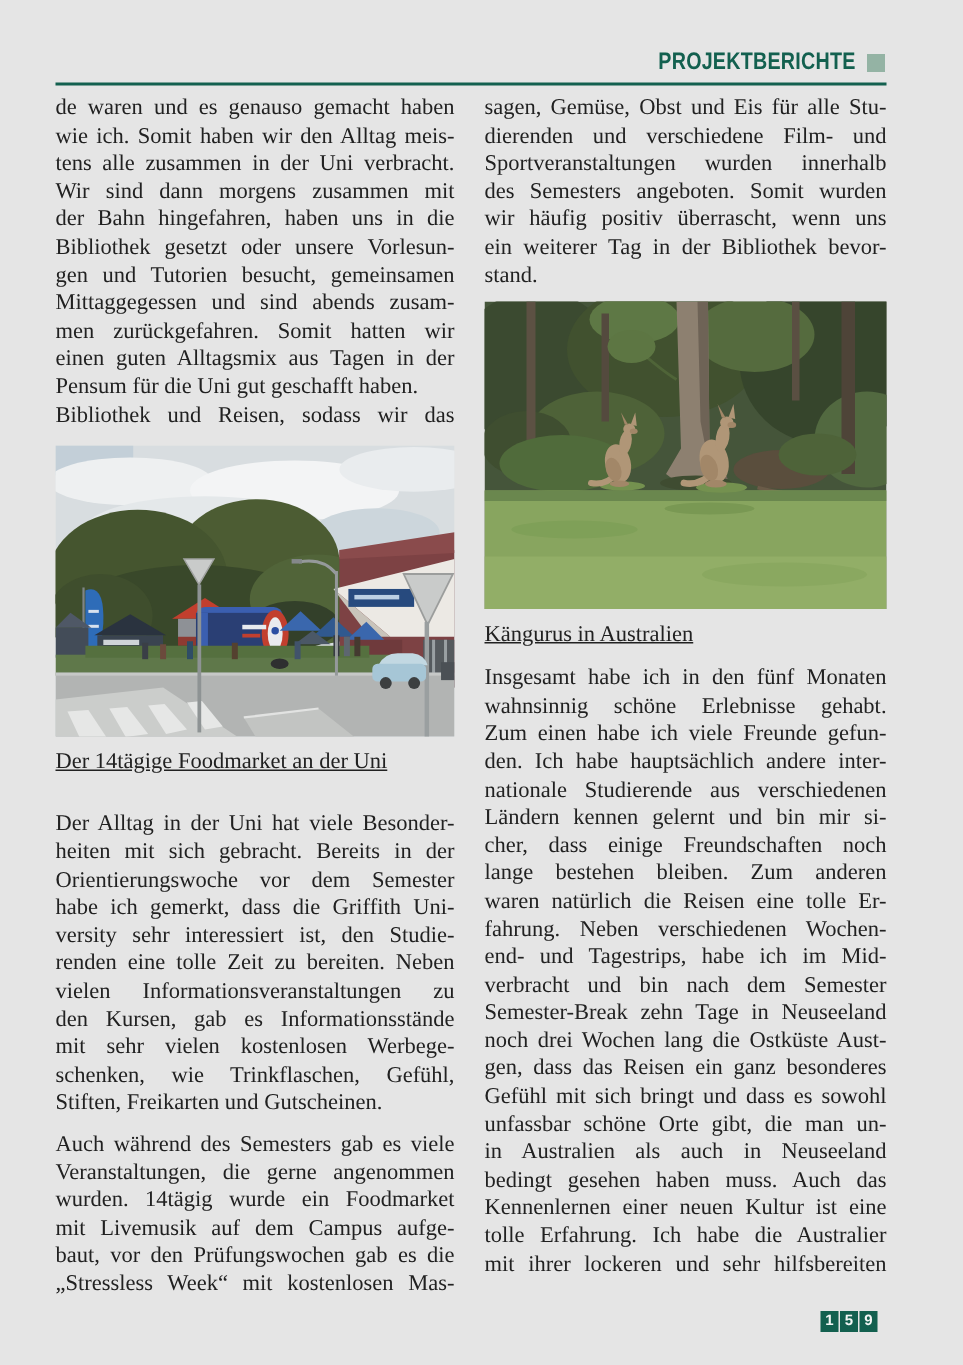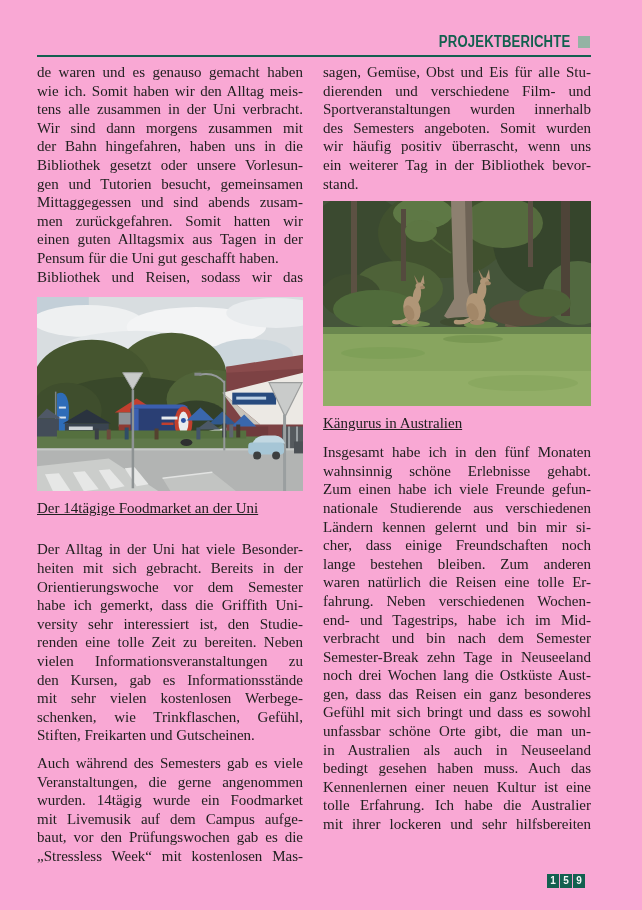--- a/index.html
+++ b/index.html
@@ -6,21 +6,21 @@
     --accent: #13604f;
     --accent-light: #94b3a4;
     --text: #212121;
   }
   * { margin: 0; padding: 0; box-sizing: border-box; }
   html, body { background: #ffffff; }
   #page {
     position: relative;
     width: 642px;
     height: 910px;
-    background: #f9a8d4;
+    background: #e5e5e5;
     overflow: hidden;
     font-family: "Liberation Serif", serif;
     color: var(--text);
   }
   
   #header {
     position: absolute;
     top: 33px;
     right: 52px;
     display: flex;
@@ -308,20 +308,21 @@
       <use href="#kang" transform="translate(88,88)"></use>
       <use href="#kang" transform="translate(152,84) scale(1.12)"></use>
     </svg>
 
     <div class="caption">Kängurus in Australien</div>
 
     <div class="para mt-p2r">
         <div class="tline">Insgesamt habe ich in den fünf Monaten</div>
         <div class="tline">wahnsinnig schöne Erlebnisse gehabt.</div>
         <div class="tline">Zum einen habe ich viele Freunde gefun-</div>
+        <div class="tline">den. Ich habe hauptsächlich andere inter-</div>
         <div class="tline">nationale Studierende aus verschiedenen</div>
         <div class="tline">Ländern kennen gelernt und bin mir si-</div>
         <div class="tline">cher, dass einige Freundschaften noch</div>
         <div class="tline">lange bestehen bleiben. Zum anderen</div>
         <div class="tline">waren natürlich die Reisen eine tolle Er-</div>
         <div class="tline">fahrung. Neben verschiedenen Wochen-</div>
         <div class="tline">end- und Tagestrips, habe ich im Mid-</div>
         <div class="tline">verbracht und bin nach dem Semester</div>
         <div class="tline">Semester-Break zehn Tage in Neuseeland</div>
         <div class="tline">noch drei Wochen lang die Ostküste Aust-</div>

